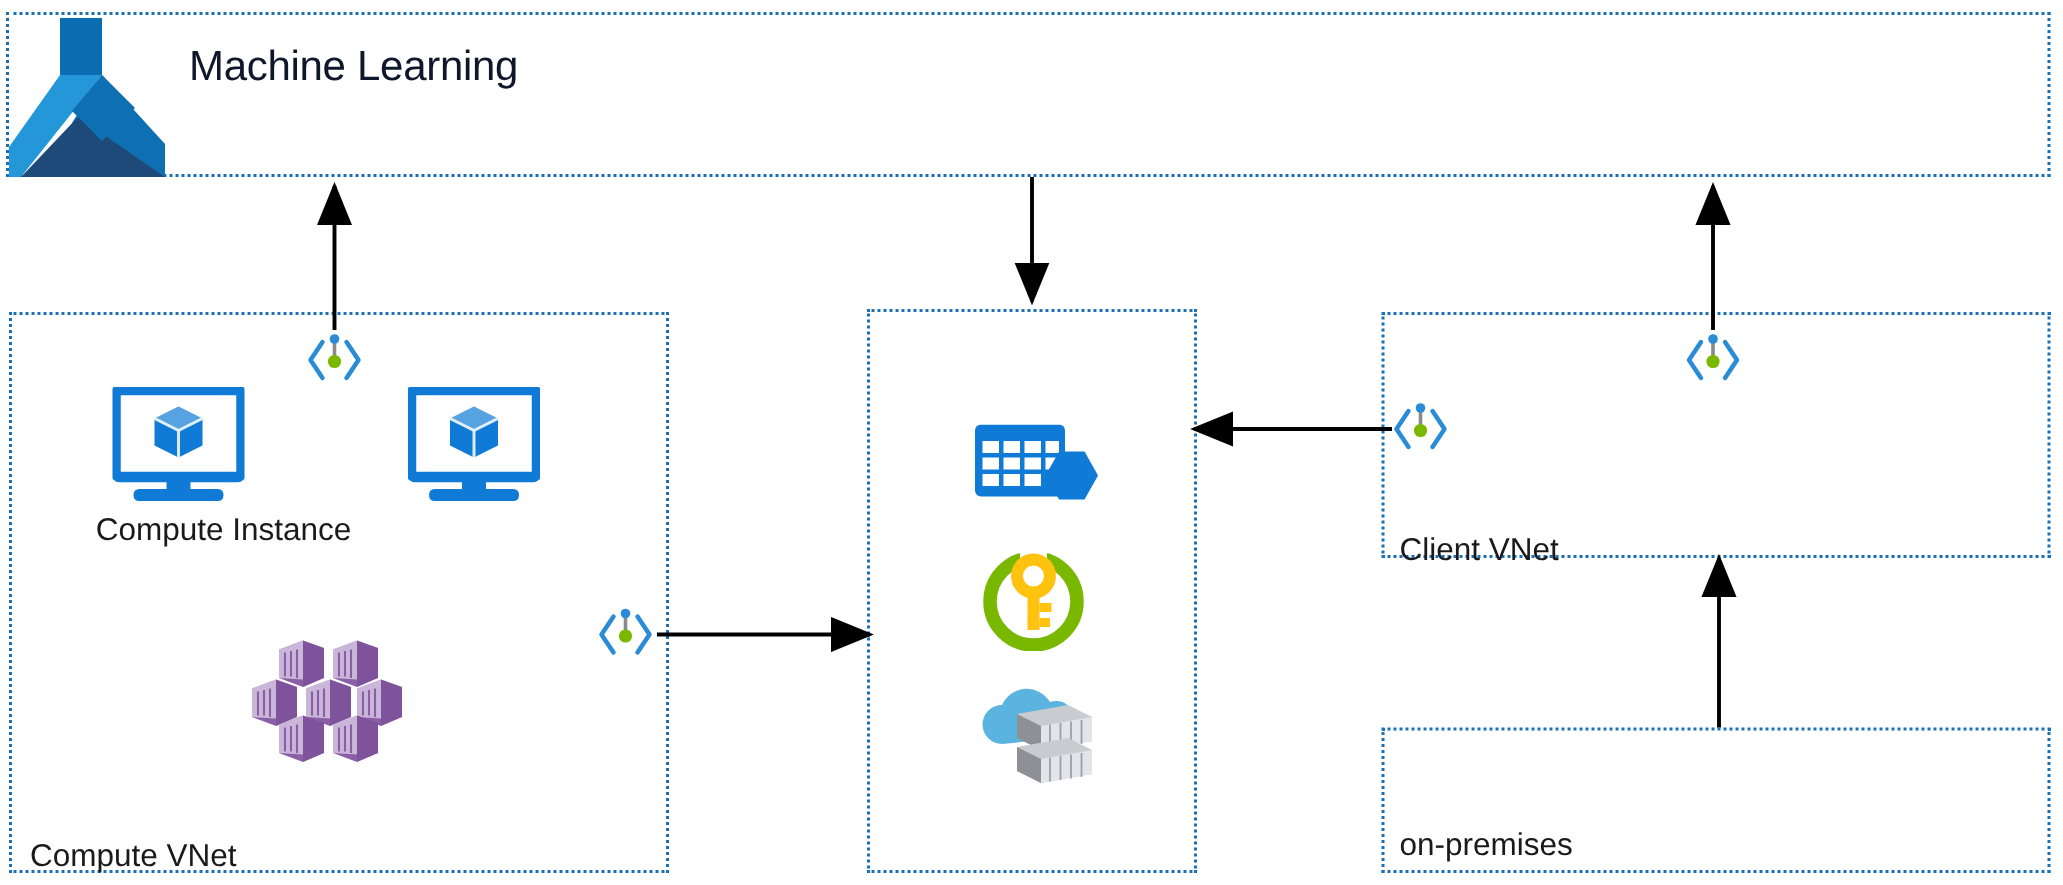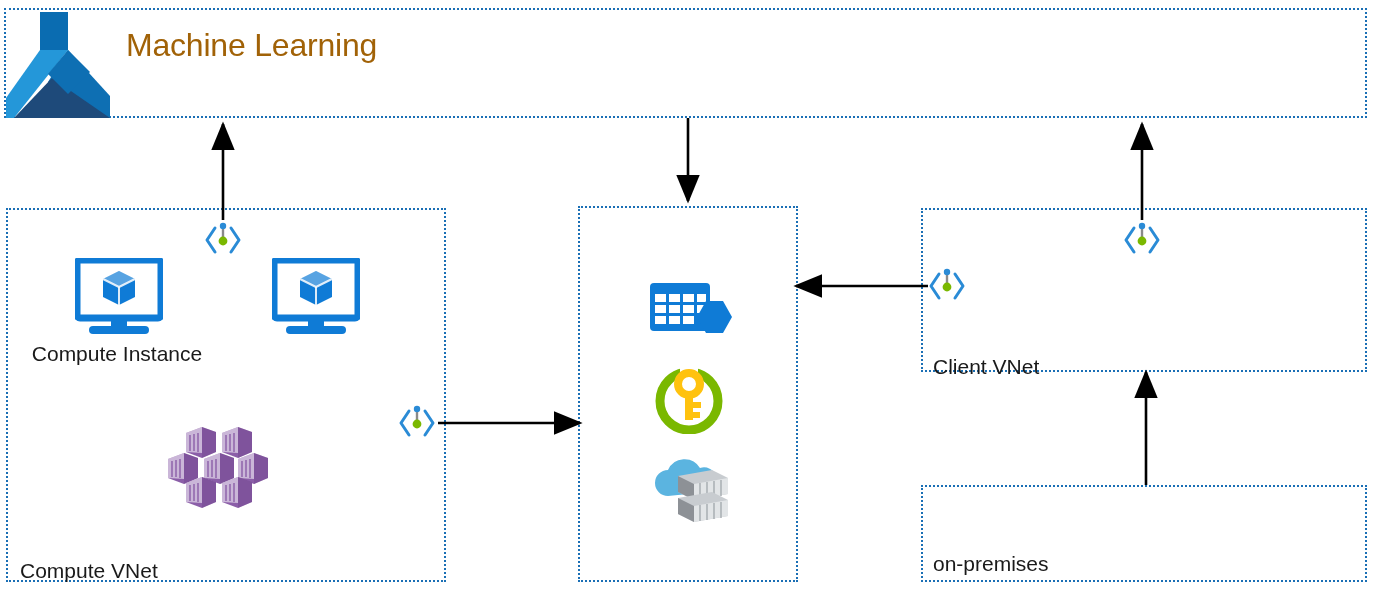--- a/index.html
+++ b/index.html
@@ -31,22 +31,22 @@
   .node-label {
     position: absolute;
     font-size: 21px;
     color: #1a1a1a;
     white-space: nowrap;
     text-align: center;
     line-height: 1;
   }
   .title-text {
     position: absolute;
-    font-size: 32px;
-    color: #a16207;
+    font-size: 28px;
+    color: #0f172a;
     line-height: 1.12;
     letter-spacing: -0.2px;
   }
   .icon-abs { position: absolute; }
   .conn { position: absolute; overflow: visible; }
   svg { display: block; }
 </style>
 </head>
 <body>
 
@@ -87,21 +87,21 @@
       <rect x="2" y="2" width="84" height="58" rx="3" fill="none" stroke="#0f7bd6" stroke-width="7"></rect>
       <rect x="36" y="58" width="16" height="10" fill="#0f7bd6"></rect>
       <path d="M18 68 H70 Q74 68 74 72 Q74 76 70 76 H18 Q14 76 14 72 Q14 68 18 68 Z" fill="#0f7bd6"></path>
       <polygon points="44,13 60,21 60,39 44,47 28,39 28,21" fill="#0f7bd6"></polygon>
       <polygon points="44,13 60,21 44,29 28,21" fill="#ffffff" opacity="0.30"></polygon>
       <line x1="44" y1="29" x2="44" y2="47" stroke="#ffffff" stroke-width="2" opacity="0.85"></line>
       <line x1="44" y1="29" x2="28" y2="21" stroke="#ffffff" stroke-width="2" opacity="0.85"></line>
       <line x1="44" y1="29" x2="60" y2="21" stroke="#ffffff" stroke-width="2" opacity="0.85"></line>
     </svg>
   </div>
-  <div class="node-label" style="left:0px; top:343px; width:234px;">Compute Instance</div>
+  <div class="node-label" style="left:0px; top:343px; width:234px;padding-left:32px;">Compute Instance</div>
 
   <div class="icon-abs" style="left:272px; top:258px; width:88px; height:78px;">
     <svg width="88" height="78" viewBox="0 0 88 78">
       <rect x="2" y="2" width="84" height="58" rx="3" fill="none" stroke="#0f7bd6" stroke-width="7"></rect>
       <rect x="36" y="58" width="16" height="10" fill="#0f7bd6"></rect>
       <path d="M18 68 H70 Q74 68 74 72 Q74 76 70 76 H18 Q14 76 14 72 Q14 68 18 68 Z" fill="#0f7bd6"></path>
       <polygon points="44,13 60,21 60,39 44,47 28,39 28,21" fill="#0f7bd6"></polygon>
       <polygon points="44,13 60,21 44,29 28,21" fill="#ffffff" opacity="0.30"></polygon>
       <line x1="44" y1="29" x2="44" y2="47" stroke="#ffffff" stroke-width="2" opacity="0.85"></line>
       <line x1="44" y1="29" x2="28" y2="21" stroke="#ffffff" stroke-width="2" opacity="0.85"></line>

